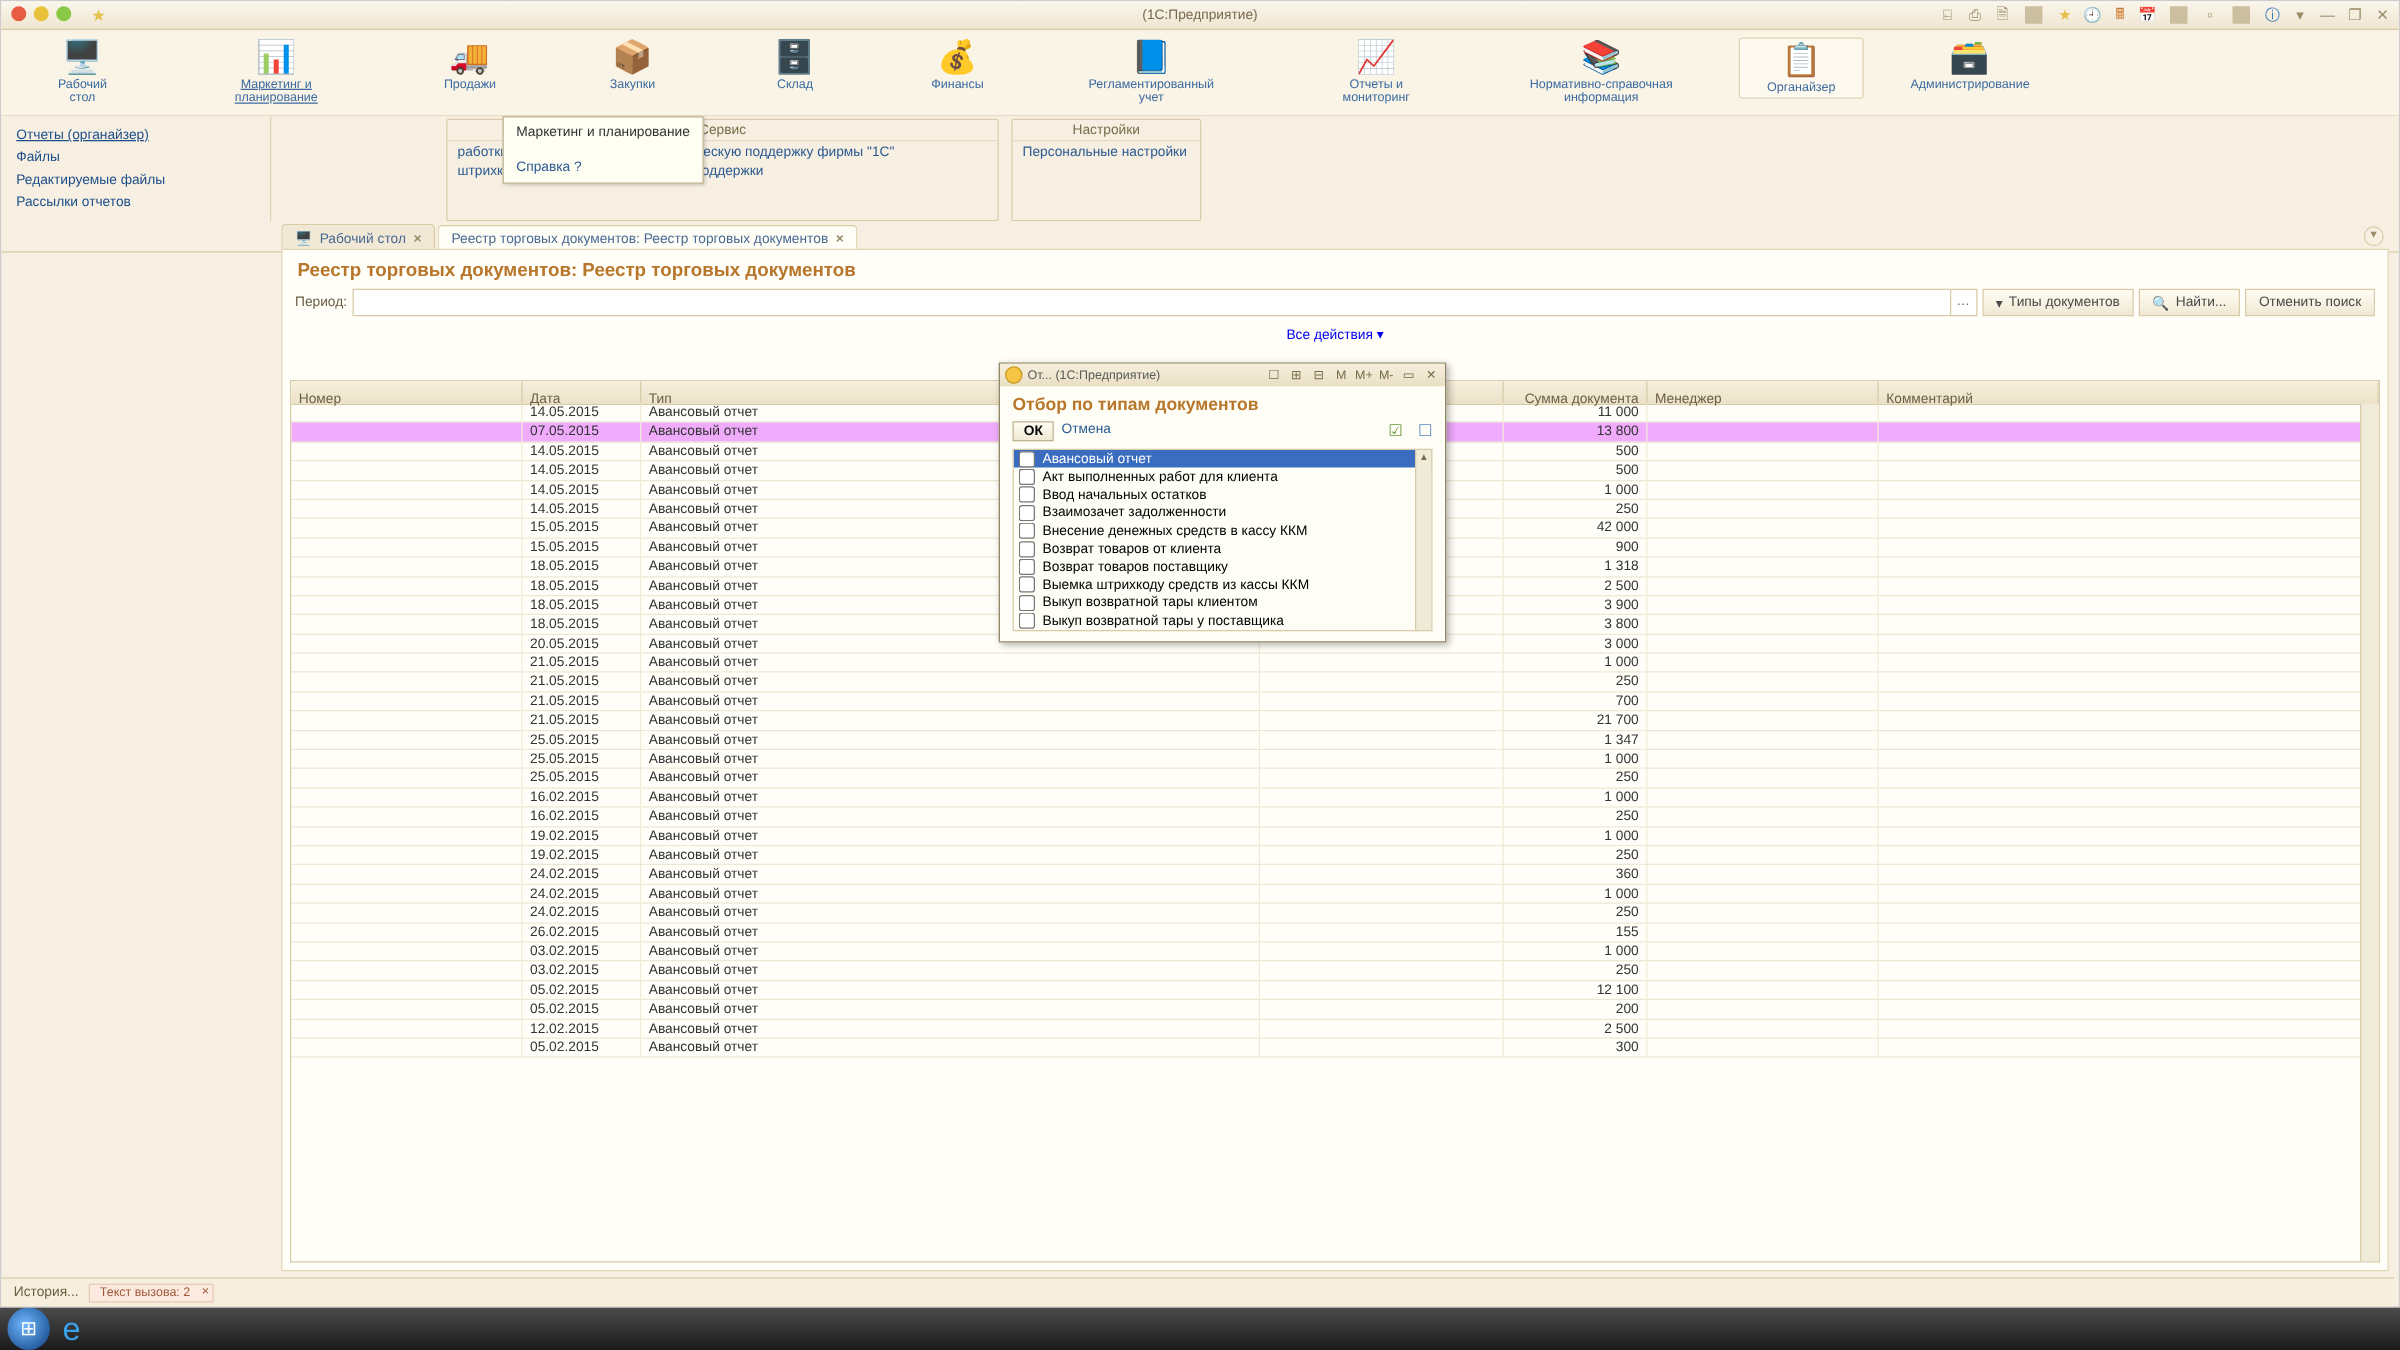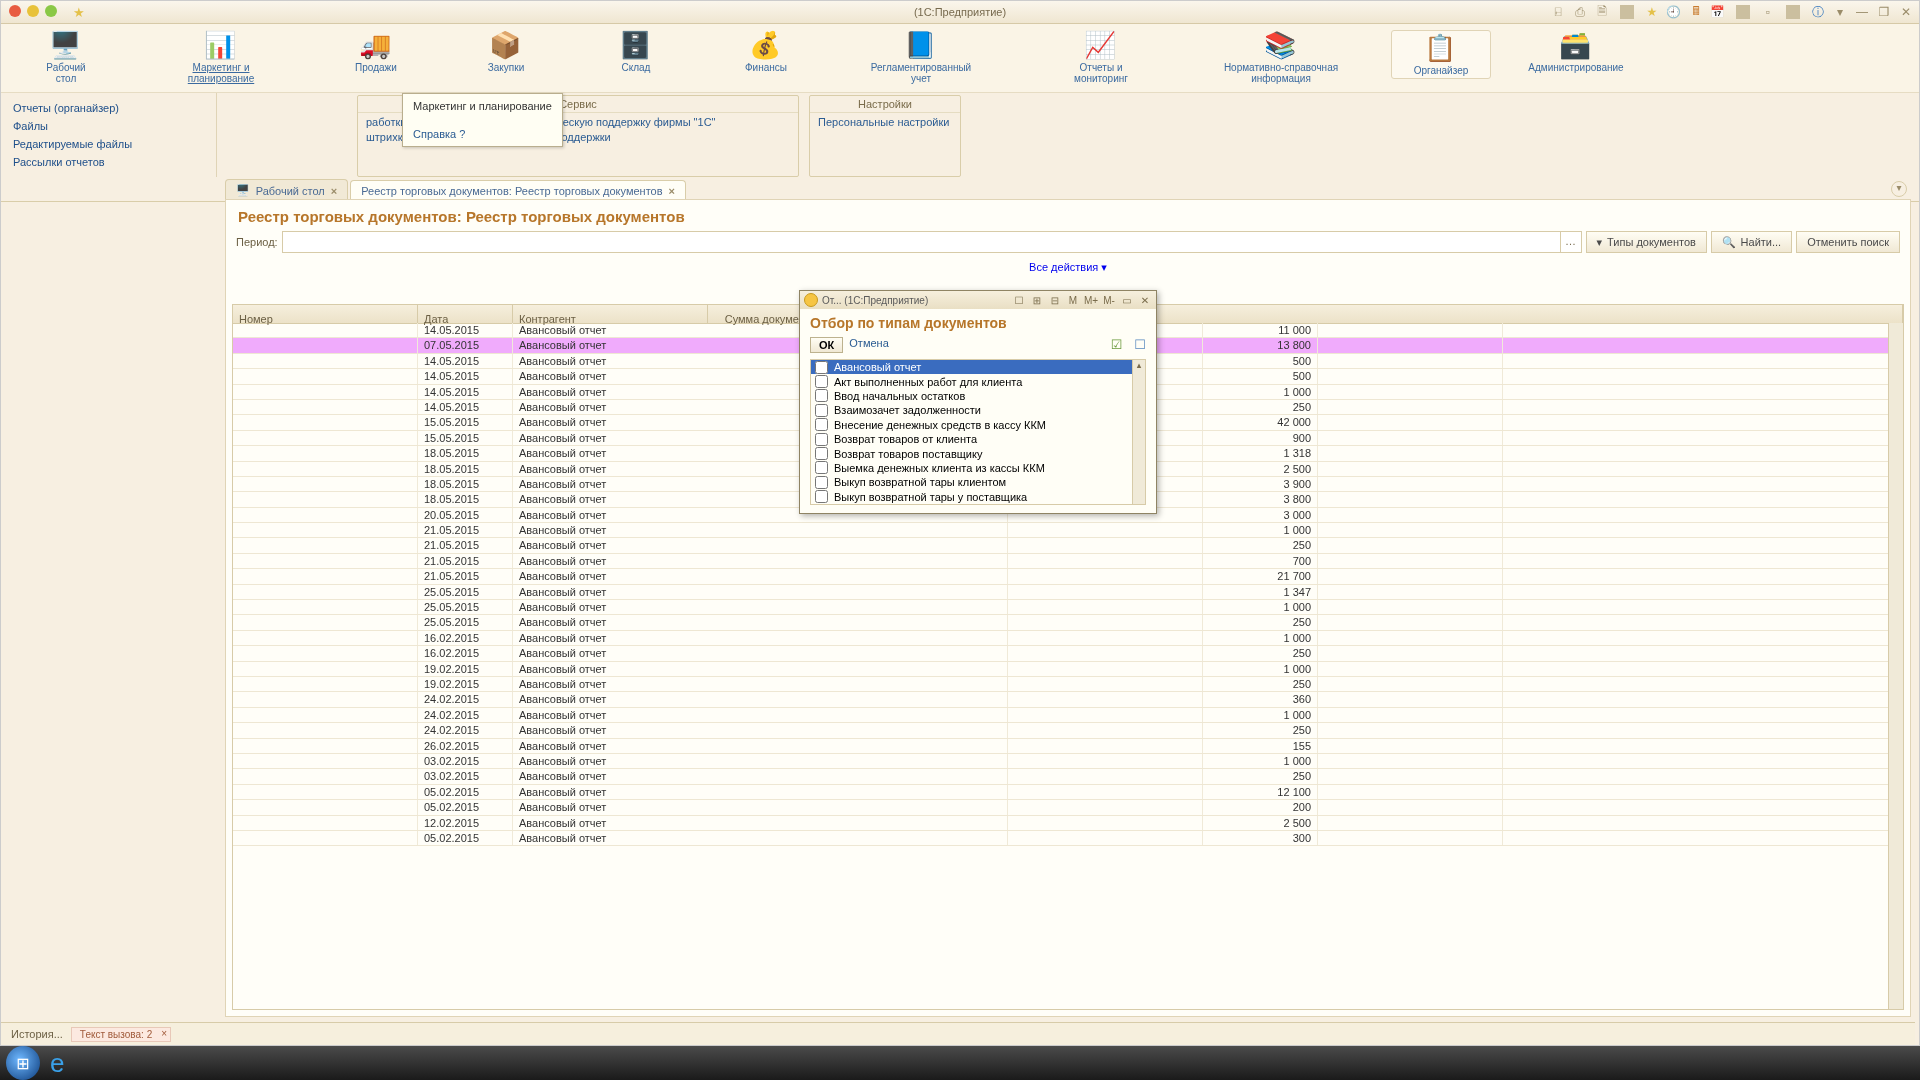--- a/index.html
+++ b/index.html
@@ -18,21 +18,21 @@
 .sect{display:flex;flex-direction:column;align-items:center;width:90px;text-align:center;cursor:pointer}
 .sect.wide{width:140px}
 .sect-ic{width:36px;height:30px;display:flex;align-items:center;justify-content:center;font-size:26px}
 .sect-lbl{color:#3a6aa0;font-size:10px;line-height:11px;margin-top:2px}
 .sect.active .sect-lbl{text-decoration:underline}
 .sect.boxed{background:#fdf9ef;border:1px solid #e0d4b6;border-radius:3px;padding:2px 4px}
 
 .svcrow{display:flex;align-items:stretch;background:#f7efe1}
 .leftcol{width:215px;border-right:1px solid #e0d4b6;padding:6px 0}
 .leftcol a{display:block;padding:3px 12px;color:#1e4f8a;font-size:11px}
-.leftcol a.sel{}
+.leftcol a.sel{text-decoration:underline}
 .svcpanel{flex:1;display:flex;gap:10px;padding:0 0 0 0;position:relative}
 .svcbox{border:1px solid #d9cda9;border-radius:2px;background:#f7efe1;margin-top:2px}
 .svcbox .hd{text-align:center;color:#7a6c4b;padding:2px 0;font-size:11px;border-bottom:1px solid #e5dcc1}
 .svcbox .bd{padding:2px 8px;color:#2a5b92;font-size:11px;line-height:15px}
 .tooltip{position:absolute;left:185px;top:0px;background:#fffef3;border:1px solid #b9ae8e;padding:6px 10px;font-size:11px;color:#333;box-shadow:1px 1px 3px rgba(0,0,0,.2);z-index:5}
 .tooltip .sp{color:#2a5b92;margin-top:16px}
 
 .tabs{display:flex;align-items:flex-end;padding-left:224px;height:24px;border-bottom:1px solid #d9cda9;background:#f7efe1;position:relative}
 .tab{display:flex;align-items:center;gap:6px;padding:4px 10px;border:1px solid #d9cda9;border-bottom:none;border-radius:4px 4px 0 0;background:#f1e9d6;margin-right:2px;color:#4a6a94;font-size:11px}
 .tab.active{background:#fffef6}
@@ -232,20 +232,21 @@
       <div class="fbtn">
           <span>Отменить поиск</span>
         </div>
     </div>
     <div class="allact"><a href="#">Все действия ▾</a></div>
 
     <div class="tbl">
       <div class="thead">
         <div class="th c-num">Номер</div>
         <div class="th c-date">Дата</div>
+        <div class="th c-type">Тип</div>
         <div class="th c-ka">Контрагент</div>
         <div class="th c-sum">Сумма документа</div>
         <div class="th c-mgr">Менеджер</div>
         <div class="th c-com">Комментарий</div>
       </div>
       <div class="tbody" id="tbody">
           <div class="tr">
             <div class="td c-num"></div>
             <div class="td c-date">14.05.2015</div>
             <div class="td c-type">Авансовый отчет</div>
@@ -602,21 +603,21 @@
         <div class="d-row">
           <input type="checkbox" style="">
           <span>Возврат товаров от клиента</span>
         </div>
         <div class="d-row">
           <input type="checkbox" style="">
           <span>Возврат товаров поставщику</span>
         </div>
         <div class="d-row">
           <input type="checkbox" style="">
-          <span>Выемка денежных клиента из кассы ККМ</span>
+          <span>Выемка штрихкоду средств из кассы ККМ</span>
         </div>
         <div class="d-row">
           <input type="checkbox" style="">
           <span>Выкуп возвратной тары клиентом</span>
         </div>
         <div class="d-row">
           <input type="checkbox" style="">
           <span>Выкуп возвратной тары у поставщика</span>
         </div>
         <div class="mini">

